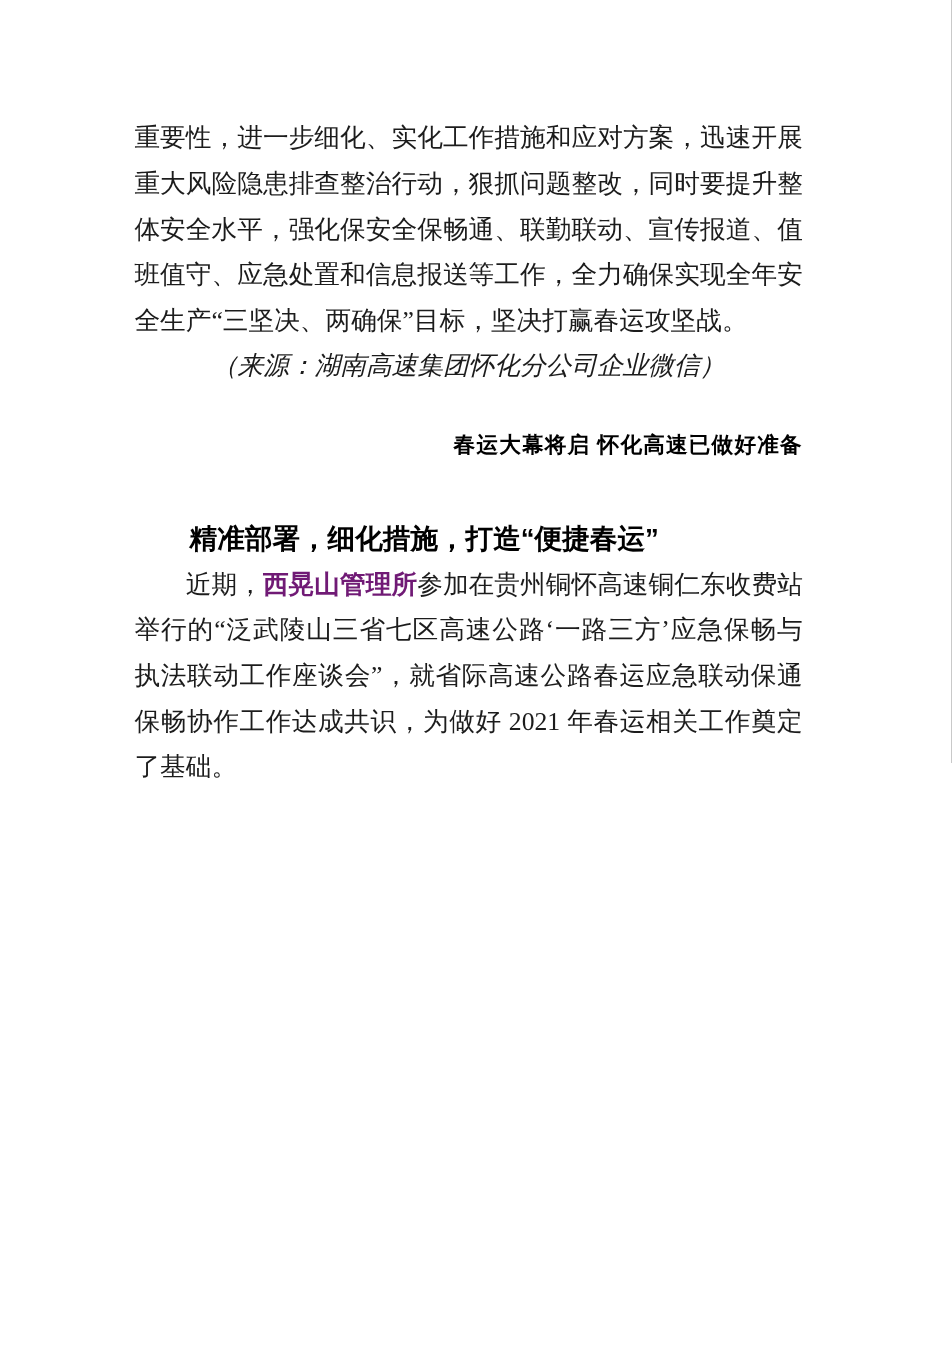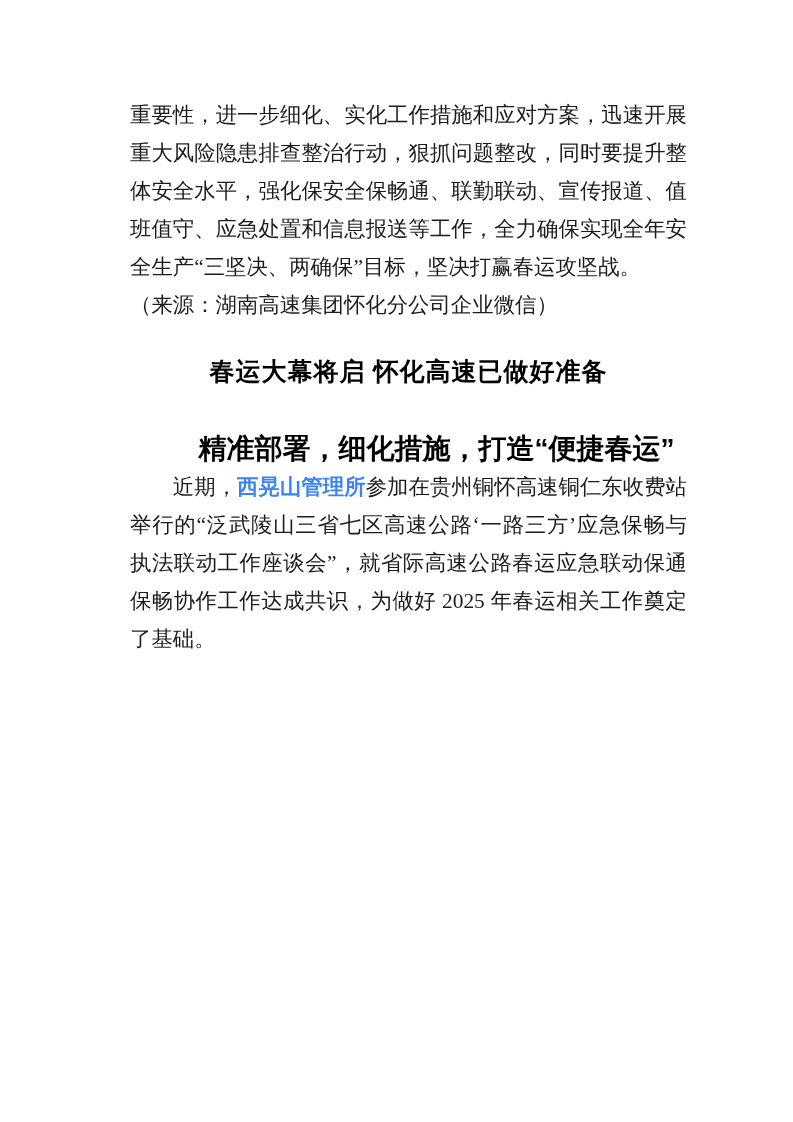--- a/index.html
+++ b/index.html
@@ -11,21 +11,21 @@
     position: relative;
     width: 793px;
     height: 1122px;
     margin: 0 auto;
     background: #ffffff;
     overflow: hidden;
     font-family: "Liberation Serif", serif;
   }
   .content {
     position: absolute;
-    left: 130px;
+    left: 112px;
     top: 96px;
     width: 557px;
   }
   .body-para {
     margin: 0;
     font-size: 21.4px;
     line-height: 38px;
     color: #1c1c1c;
     text-align: justify;
     text-justify: inter-ideograph;
@@ -33,61 +33,62 @@
     word-break: break-all;
   }
   .indent {
     text-indent: 2em;
   }
   .source-line {
     margin: 0;
     font-size: 21.4px;
     line-height: 38px;
     color: #1c1c1c;
-    text-align: left;
+    text-align: center;
     text-indent: 0;
     font-family: "Liberation Serif", serif;
+    font-style: italic;
   }
   .article-title {
     margin: 28px 0 40px 0;
-    font-size: 25px;
+    font-size: 18px;
     line-height: 38px;
     font-weight: 700;
-    text-align: center;
+    text-align: right;
     color: #000000;
     letter-spacing: 1px;
     font-family: "Liberation Sans", sans-serif;
   }
   .subhead {
     font-weight: 700;
     color: #000000;
     font-family: "Liberation Sans", sans-serif;
-    font-size: 28px;
+    font-size: 23px;
     line-height: 38px;
     margin: 0;
-    text-align: center;
+    text-align: left;
   }
   .bold-org {
     font-weight: 700;
-    color: #3b82f6;
+    color: #701a75;
     font-family: "Liberation Sans", sans-serif;
   }
 </style>
 </head>
 <body>
 
 <div class="page">
   <div class="content">
 
     <p class="body-para">重要性，进一步细化、实化工作措施和应对方案，迅速开展重大风险隐患排查整治行动，狠抓问题整改，同时要提升整体安全水平，强化保安全保畅通、联勤联动、宣传报道、值班值守、应急处置和信息报送等工作，全力确保实现全年安全生产“三坚决、两确保”目标，坚决打赢春运攻坚战。</p>
 
 
     <p class="source-line">（来源：湖南高速集团怀化分公司企业微信）</p>
 
     <h1 class="article-title">春运大幕将启 怀化高速已做好准备</h1>
 
 
     <p class="subhead indent">精准部署，细化措施，打造“便捷春运”</p>
 
-    <p class="body-para indent"><span>近期，</span><span class="bold-org">西晃山管理所</span><span>参加在贵州铜怀高速铜仁东收费站举行的“泛武陵山三省七区高速公路‘一路三方’应急保畅与执法联动工作座谈会”，就省际高速公路春运应急联动保通保畅协作工作达成共识，为做好 2025 年春运相关工作奠定了基础。</span></p>
+    <p class="body-para indent"><span>近期，</span><span class="bold-org">西晃山管理所</span><span>参加在贵州铜怀高速铜仁东收费站举行的“泛武陵山三省七区高速公路‘一路三方’应急保畅与执法联动工作座谈会”，就省际高速公路春运应急联动保通保畅协作工作达成共识，为做好 2021 年春运相关工作奠定了基础。</span></p>
 
   </div>
 </div>
 
 </body></html>

